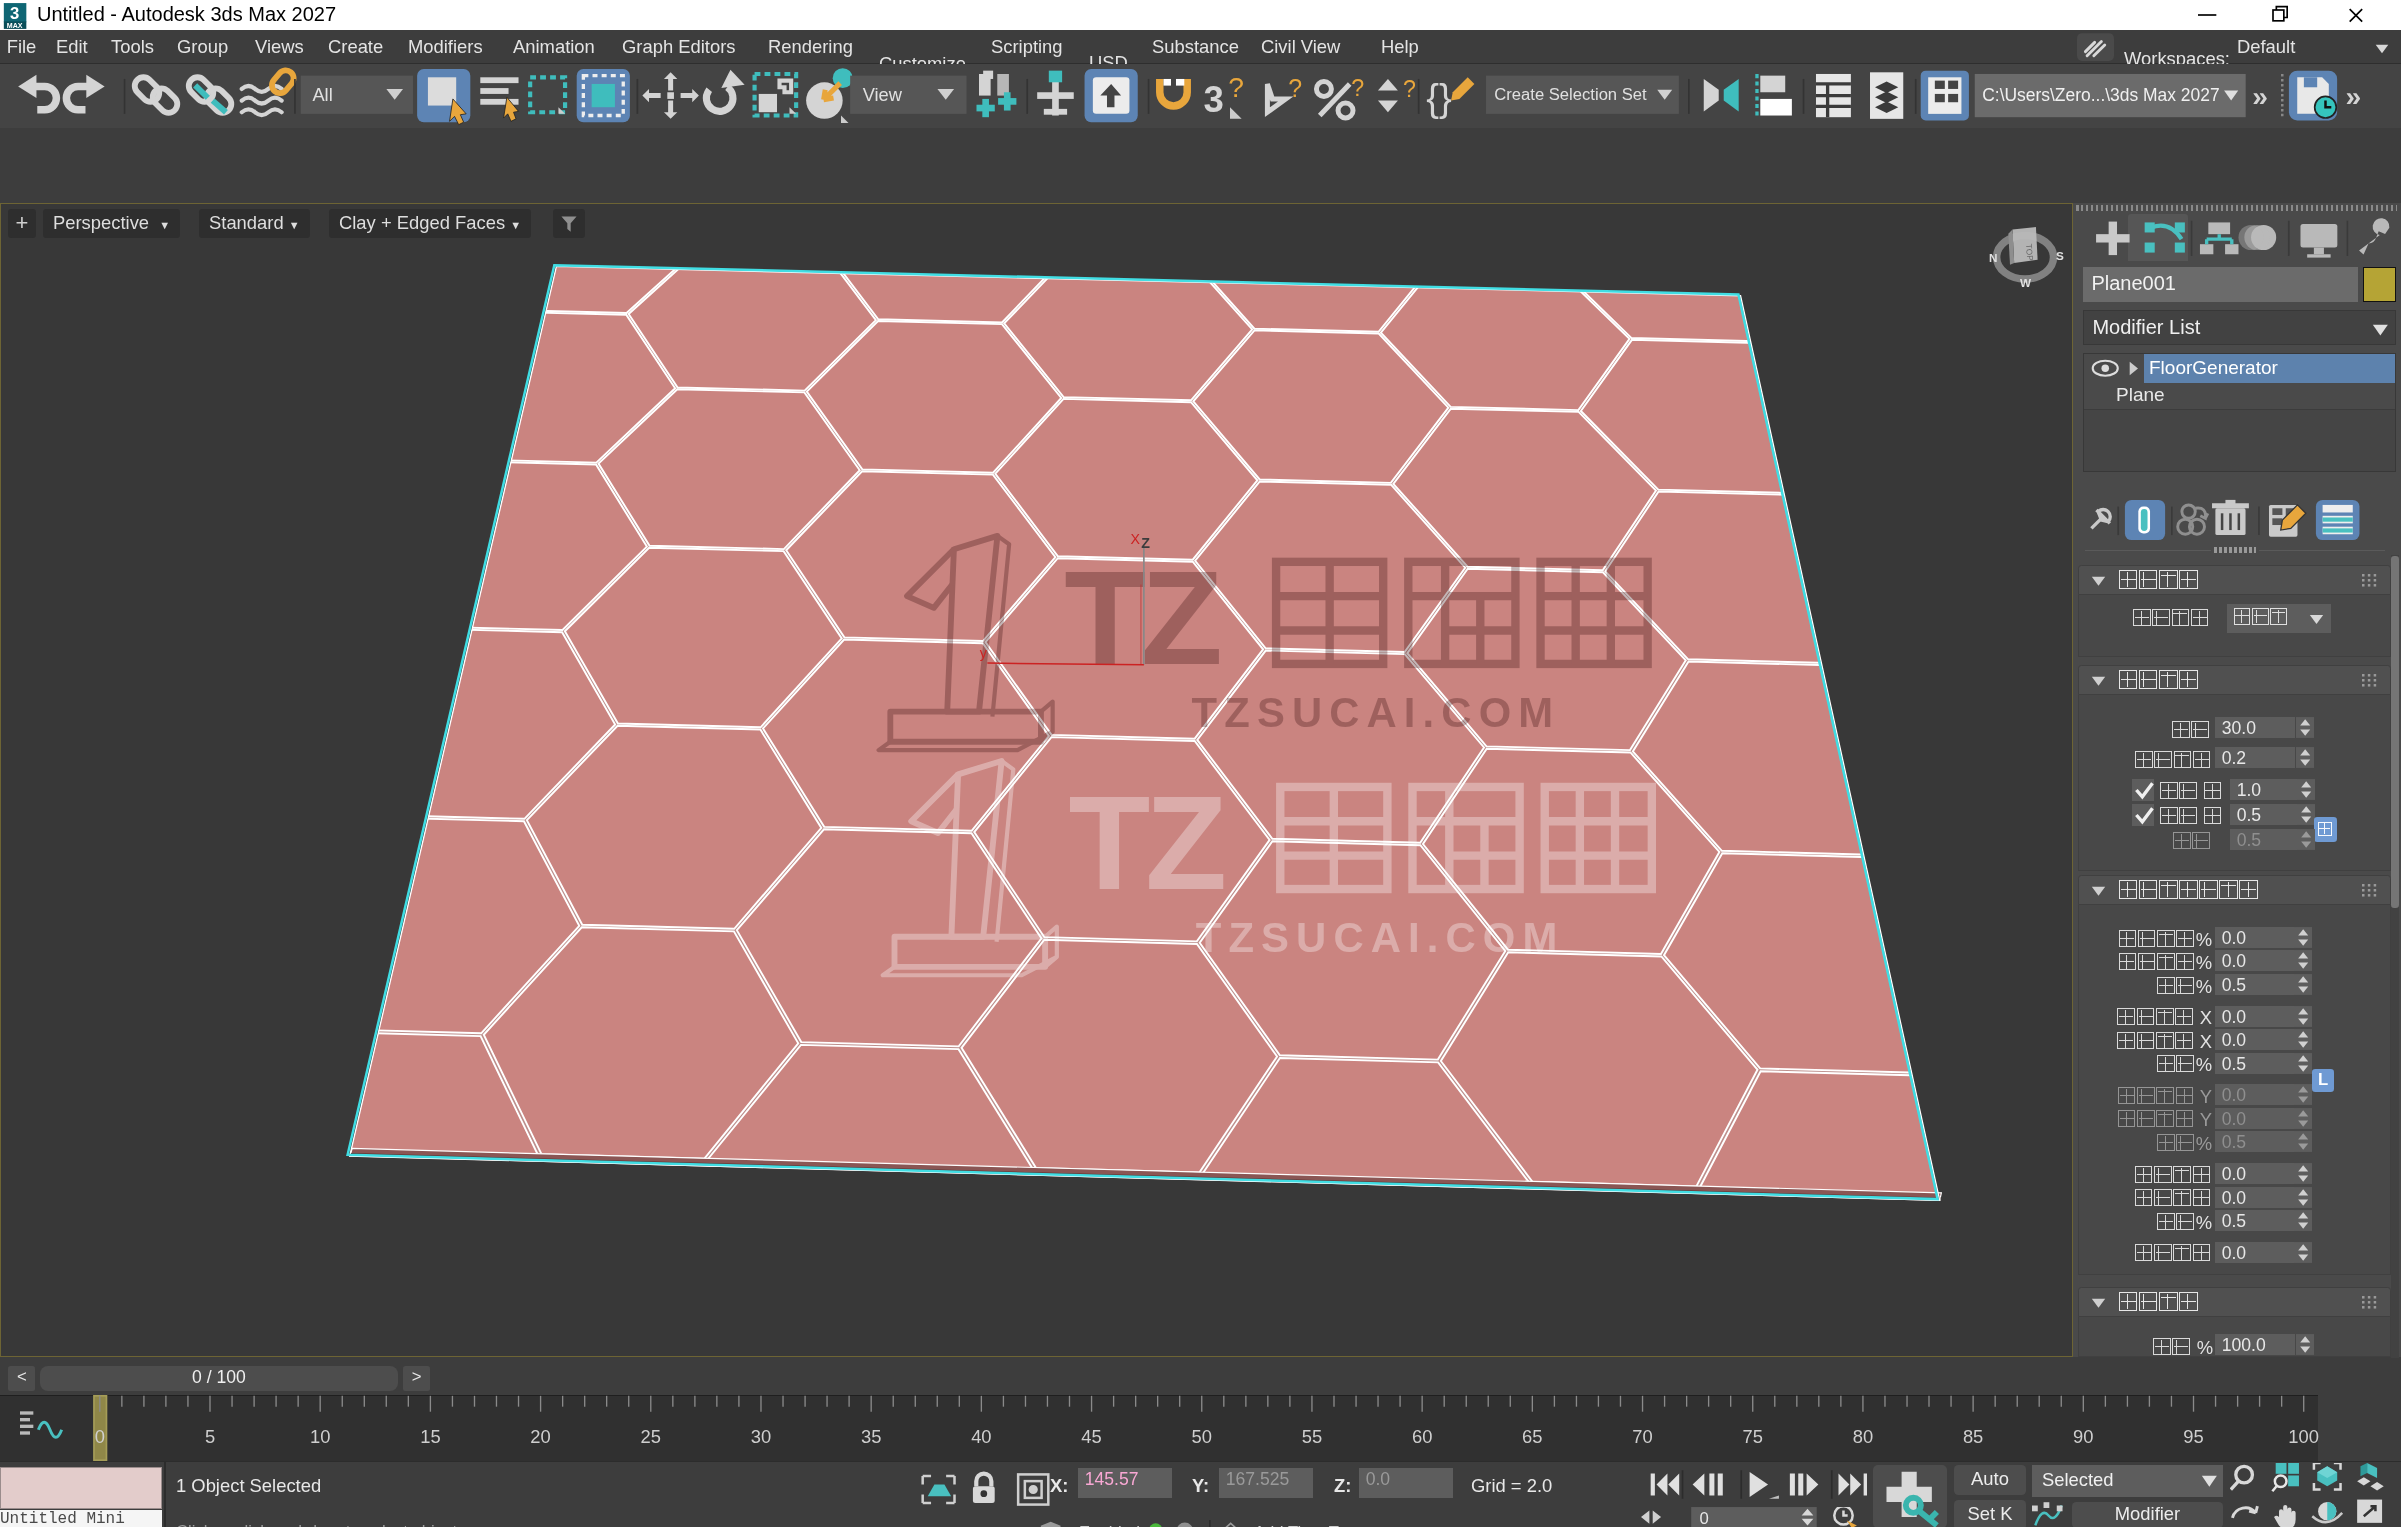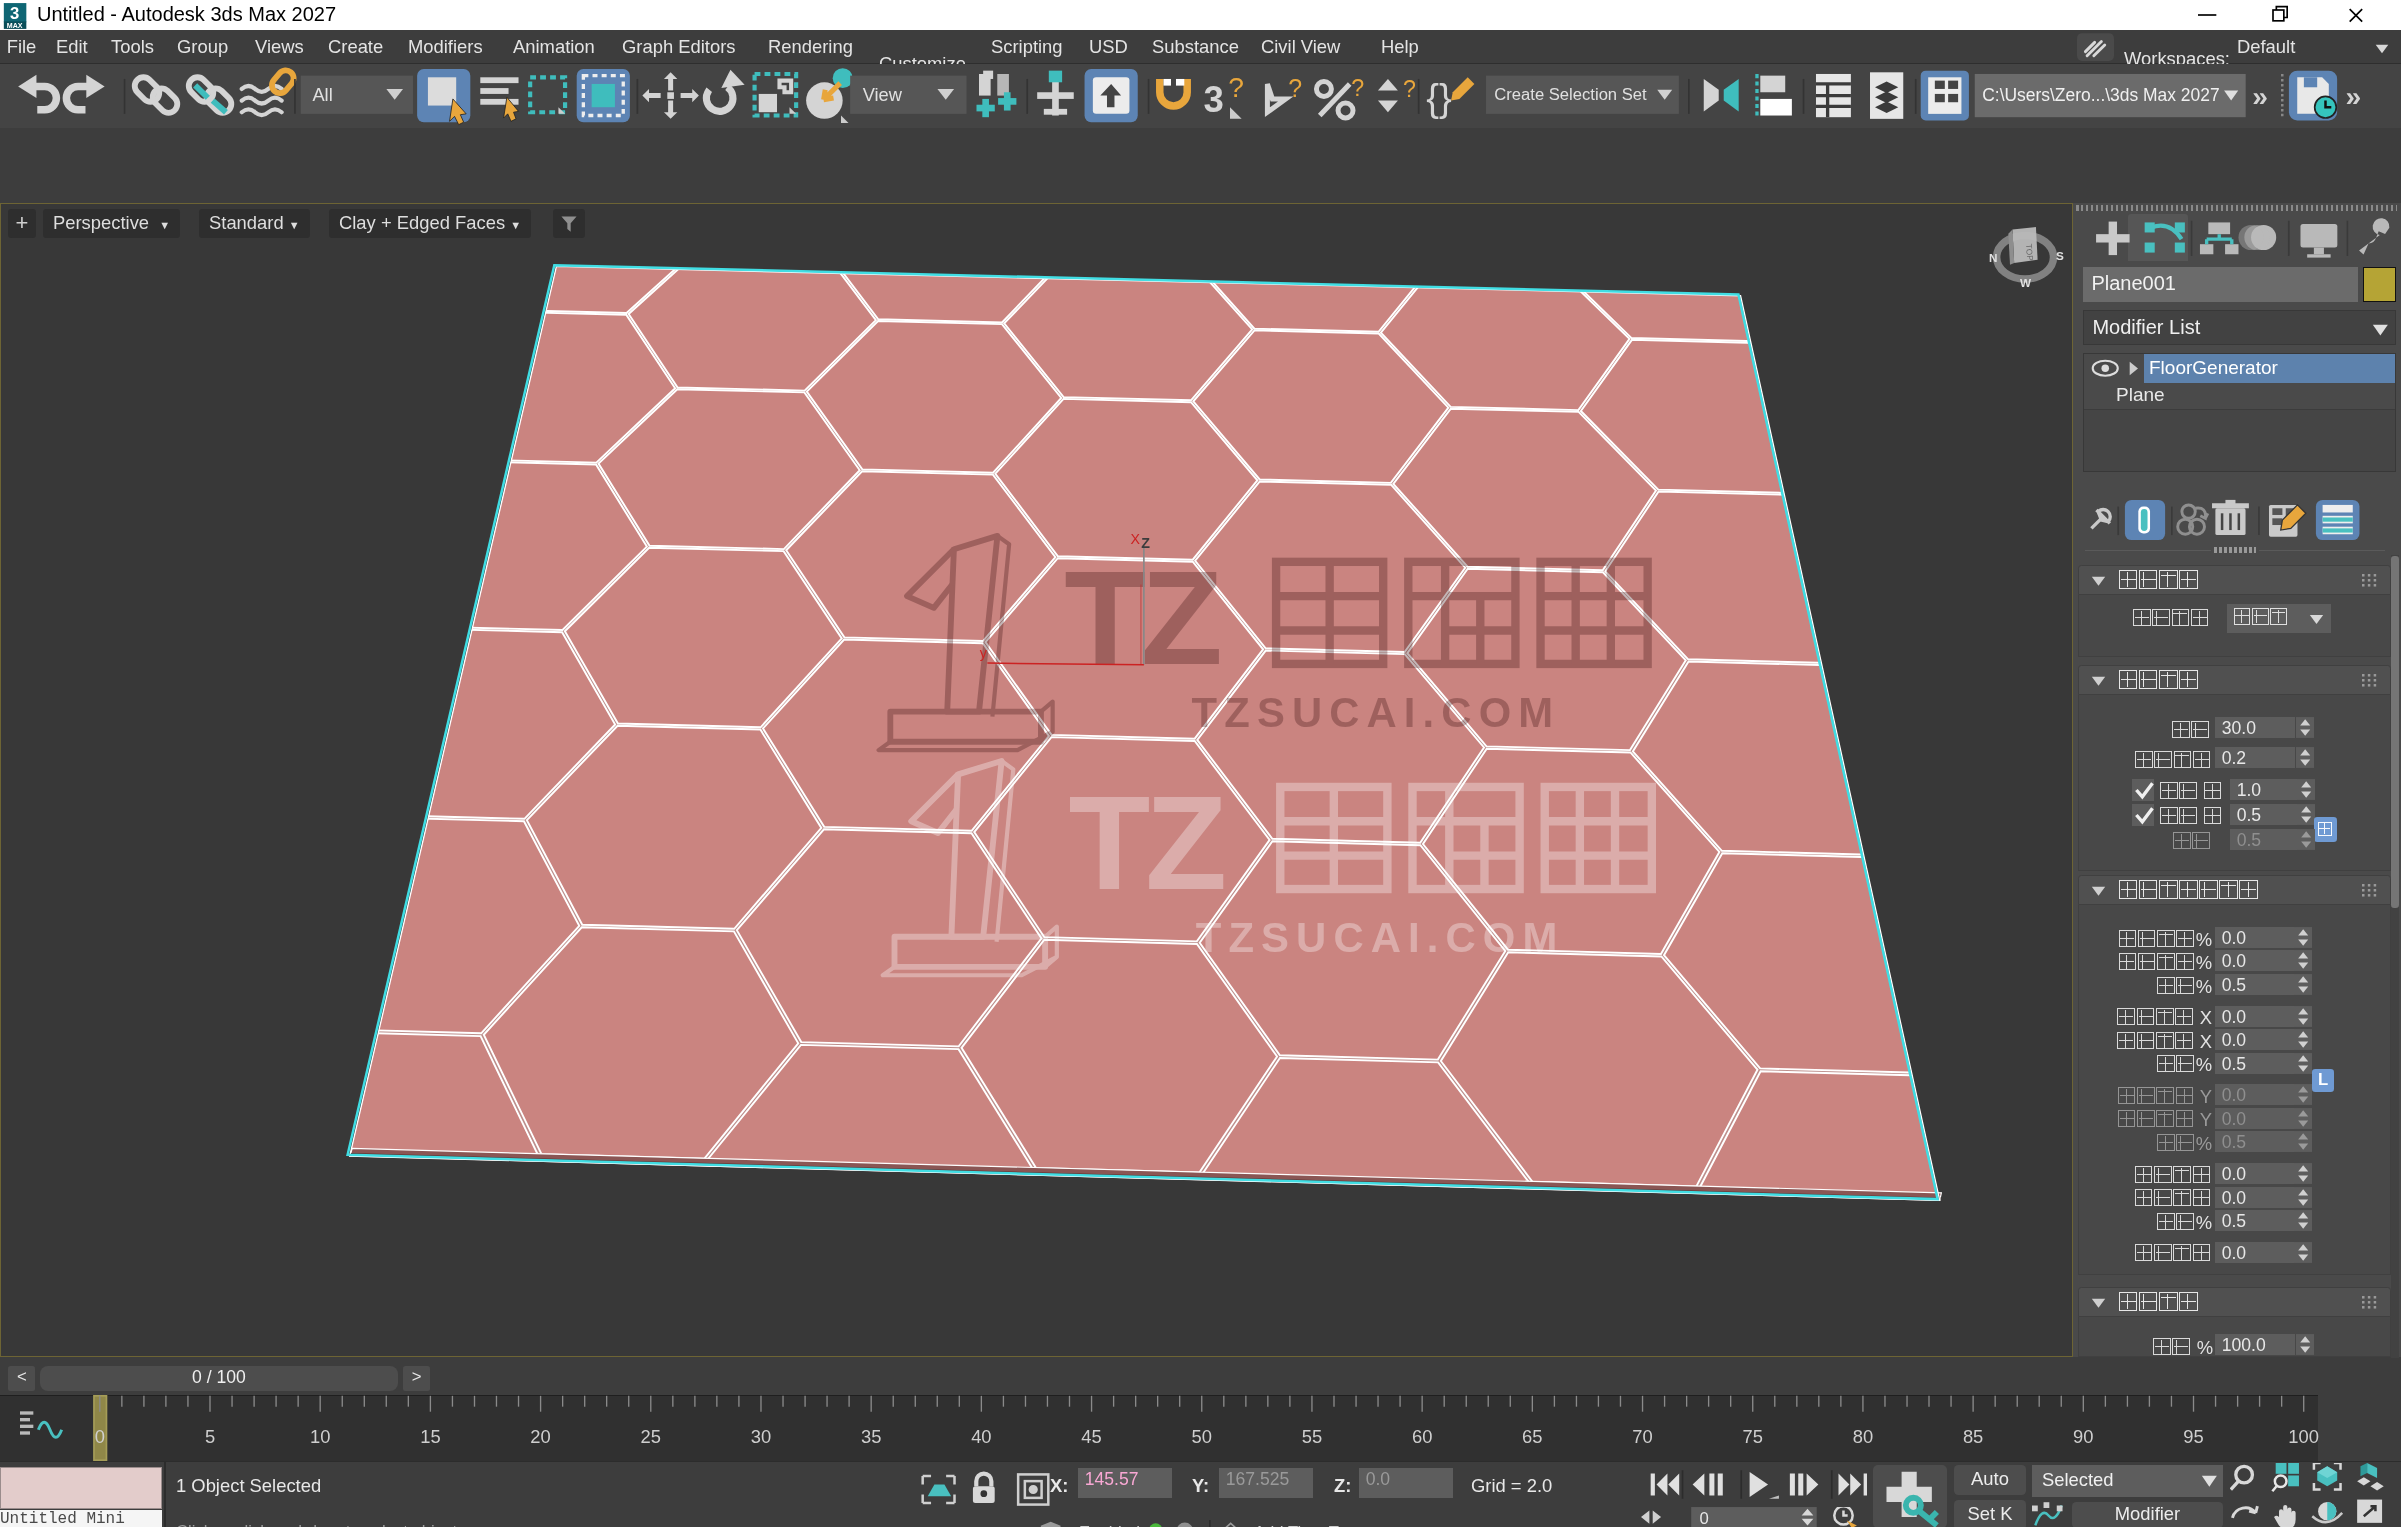--- a/index.html
+++ b/index.html
@@ -33,21 +33,21 @@
       <span class="abs" style="left:111px;top:5.9px">Tools</span>
       <span class="abs" style="left:177px;top:5.9px">Group</span>
       <span class="abs" style="left:255px;top:5.9px">Views</span>
       <span class="abs" style="left:328px;top:5.9px">Create</span>
       <span class="abs" style="left:408px;top:5.9px">Modifiers</span>
       <span class="abs" style="left:513px;top:5.9px">Animation</span>
       <span class="abs" style="left:622px;top:5.9px">Graph Editors</span>
       <span class="abs" style="left:768px;top:5.9px">Rendering</span>
       <span class="abs" style="left:879px;top:23px">Customize</span>
       <span class="abs" style="left:991px;top:5.9px">Scripting</span>
-      <span class="abs" style="left:1089px;top:6px">USD</span>
+      <span class="abs" style="left:1089px;top:22px">USD</span>
       <span class="abs" style="left:1152px;top:5.9px">Substance</span>
       <span class="abs" style="left:1261px;top:5.9px">Civil View</span>
       <span class="abs" style="left:1381px;top:5.9px">Help</span>
 <svg class="abs" style="left:2077px;top:3.3px" width="37" height="28" viewBox="0 0 44 33">
  <rect x="0" y="0" width="44" height="33" rx="6" fill="#4a4a4a"></rect>
  <g stroke="#d8d8d8" stroke-width="3.4" stroke-linecap="round">
   <line x1="10" y1="22" x2="21" y2="11"></line>
           <line x1="12" y1="27" x2="29" y2="10"></line>
   <line x1="20" y1="27" x2="33" y2="14"></line>
         </g>

